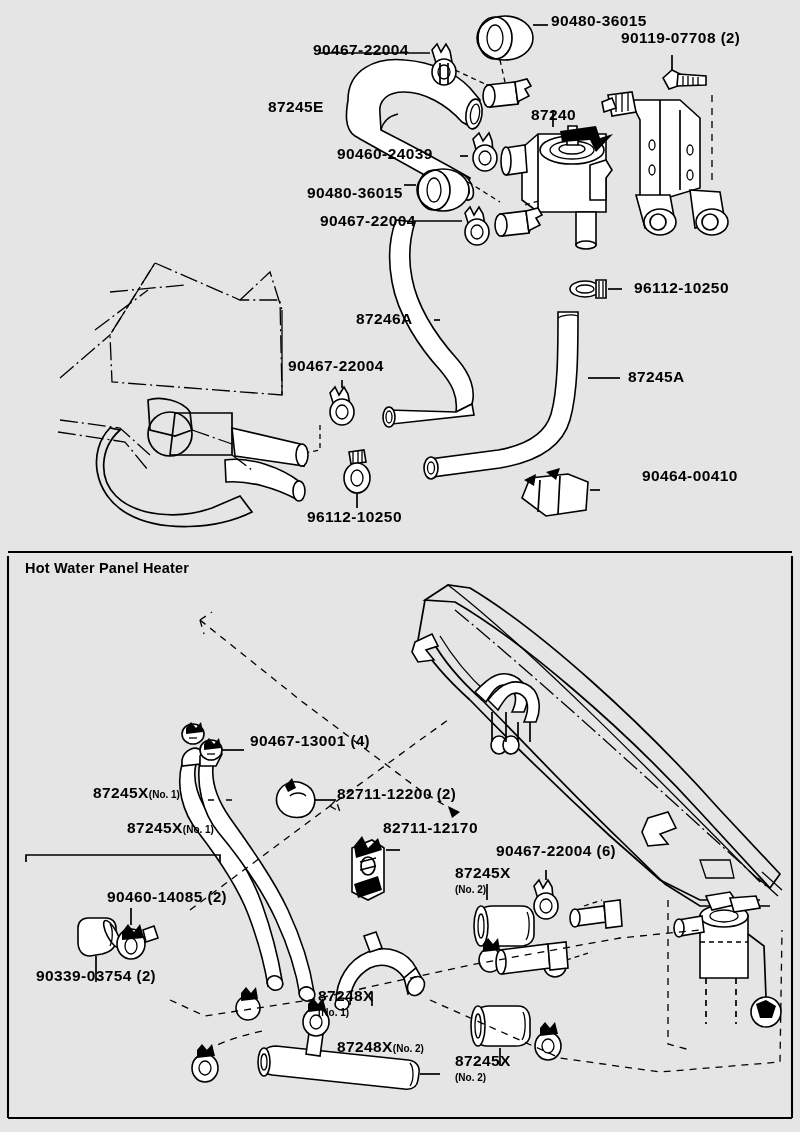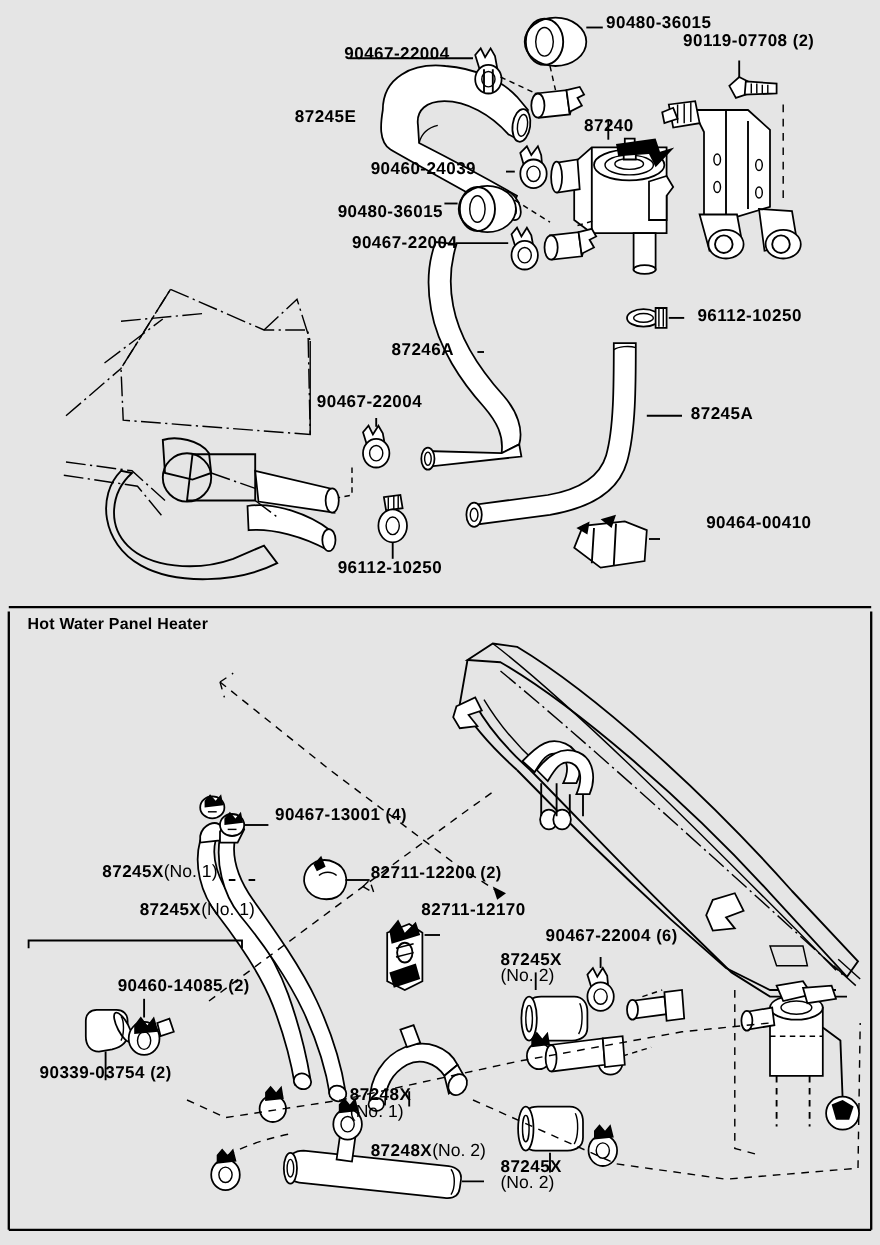--- a/index.html
+++ b/index.html
@@ -16,21 +16,21 @@
   .lbl{
     position:absolute;
     font-family:"Liberation Sans", sans-serif;
     font-weight:bold;
     font-size:15.5px;
     letter-spacing:0.4px;
     white-space:nowrap;
     line-height:1.05;
     color:#000;
   }
-  .lbl .sub{font-size:16px;letter-spacing:0px;font-weight:normal;}
+  .lbl .sub{font-size:10px;letter-spacing:0px;font-weight:bold;}
   .lbl .qty{font-size:15px;}
   .lbl.two{line-height:0.98;}
   .section-title{
     position:absolute;
     font-family:"Liberation Sans", sans-serif;
     font-weight:bold;
     font-size:14.5px;
     letter-spacing:0.2px;
     white-space:nowrap;
   }

